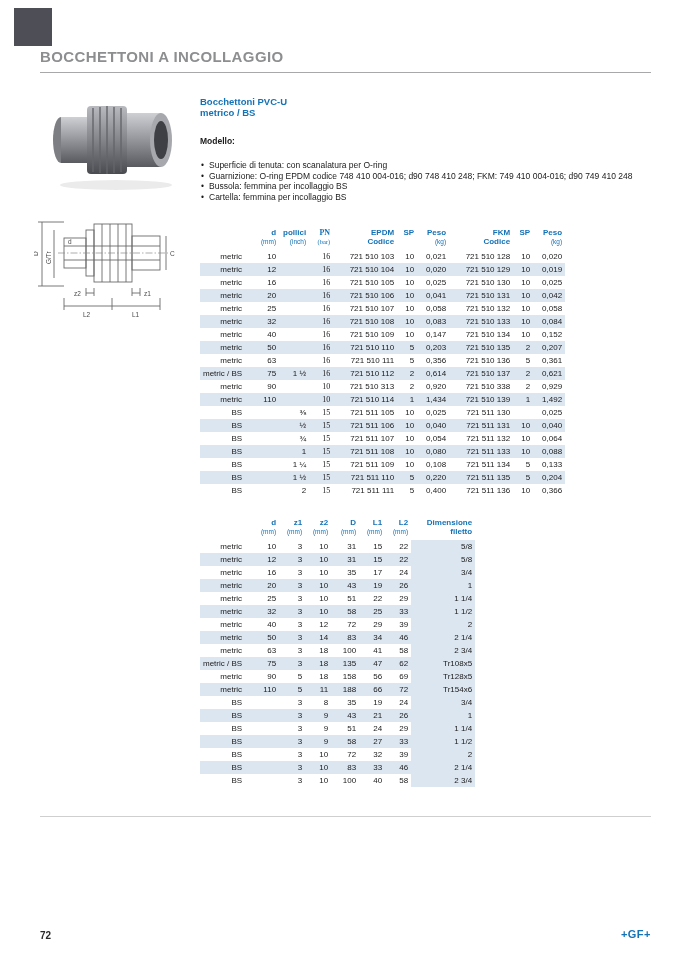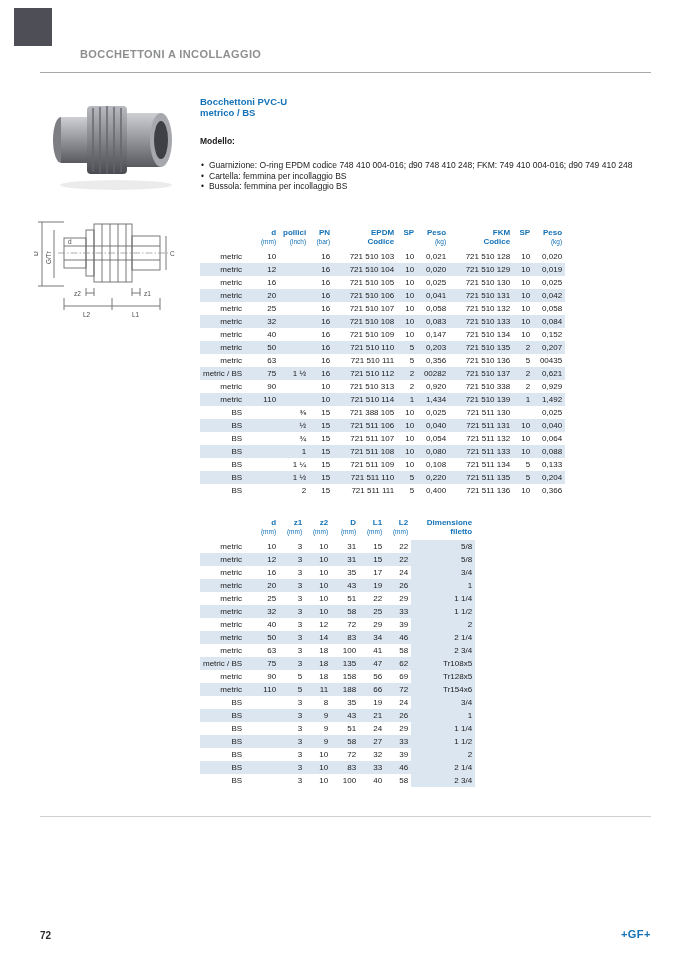--- a/index.html
+++ b/index.html
@@ -7,21 +7,21 @@
     --row_shade:#dce6f1;
     --title_gray:#8d8e90;
     --logo_dark:#4d4e56;
   }
   *{margin:0;padding:0;box-sizing:border-box;}
   html,body{background:#ffffff;}
   body{font-family:"Liberation Sans", sans-serif;color:#1a1a1a;}
   .page{position:relative;width:691px;height:972px;background:#fff;overflow:hidden;margin:0 auto;}
 
   .logo-square{position:absolute;left:14px;top:8px;width:38px;height:38px;background:var(--logo_dark);}
-  .page-title{position:absolute;left:40px;top:48px;font-size:11px;font-weight:bold;color:var(--title_gray);letter-spacing:0.4px;margin-left:40px;}
+  .page-title{position:absolute;left:40px;top:48px;font-size:15px;font-weight:bold;color:var(--title_gray);letter-spacing:0.4px;}
   .title-rule{position:absolute;left:40px;top:72px;width:611px;height:1px;background:#a8a8aa;}
 
   .product-photo{position:absolute;left:50px;top:90px;}
   .tech-drawing{position:absolute;left:34px;top:198px;}
   .tech-drawing text{font-family:"Liberation Sans",sans-serif;font-size:6.5px;fill:#4a4a4a;}
 
   .product-name{position:absolute;left:200px;top:96px;color:var(--accent);font-weight:bold;font-size:9.5px;line-height:11px;}
   .model-block{position:absolute;left:200px;top:136px;width:458px;}
   .model-title{font-size:8.5px;font-weight:bold;margin-bottom:14px;}
   .model-list{list-style:none;}
@@ -37,21 +37,21 @@
   .data-table thead tr.head-bottom th.c-code,
   .data-table thead tr.head-bottom th.c-fil{font-size:8px;font-weight:bold;}
   .data-table tbody td{font-size:8px;height:13px;line-height:13px;}
   .data-table tbody tr:nth-child(even) td{background:var(--row_shade);}
   .t2 tbody td.c-fil{background:var(--row_shade);margin-top:10px;}
   td.c-code{font-weight:normal;}
 
   .c-type{width:52px;padding-right:13px !important;}
   .c-d{width:24px;}
   .c-in{width:30px;}
-  .c-pn{width:24px;}
+  .c-pn{width:24px;font-family:Liberation Serif, serif;}
   .c-code{width:64px;}
   .c-sp{width:20px;}
   .c-peso{width:32px;}
   .c-z{width:26px;}
   .c-D{width:28px;}
   .c-fil{width:64px;}
 
   .bottom-rule{position:absolute;left:40px;top:816px;width:611px;height:1px;background:#cfcfcf;}
   .page-num{position:absolute;left:40px;top:930px;font-size:10px;font-weight:bold;color:#2a2a2a;}
   .brand{position:absolute;right:40px;top:928px;font-size:11px;font-weight:bold;color:var(--accent);letter-spacing:0.5px;}
@@ -140,23 +140,24 @@
   </svg>
 
   <div class="product-name">
     <div>Bocchettoni PVC-U</div>
     <div>metrico / BS</div>
   </div>
 
   <div class="model-block">
     <div class="model-title">Modello:</div>
     <ul class="model-list">
+        <li>Superficie di tenuta: con scanalatura per O-ring</li>
         <li>Guarnizione: O-ring EPDM codice 748 410 004-016; d90 748 410 248; FKM: 749 410 004-016; d90 749 410 248</li>
+        <li>Bussola: femmina per incollaggio BS</li>
         <li>Cartella: femmina per incollaggio BS</li>
-        <li>Bussola: femmina per incollaggio BS</li>
       </ul>
   </div>
 
   <table class="data-table t1" data-table="table1">
       <thead>
         <tr class="head-top">
           <th class="c-type"></th>
           <th class="c-d">d</th>
           <th class="c-in">pollici</th>
           <th class="c-pn">PN</th>
@@ -280,30 +281,30 @@
         <tr>
           <td class="c-type">metric</td>
           <td class="c-d">63</td>
           <td class="c-in"></td>
           <td class="c-pn">16</td>
           <td class="c-code">721 510 111</td>
           <td class="c-sp">5</td>
           <td class="c-peso">0,356</td>
           <td class="c-code">721 510 136</td>
           <td class="c-sp">5</td>
-          <td class="c-peso">00435</td>
+          <td class="c-peso">0,361</td>
         </tr>
         <tr>
           <td class="c-type">metric / BS</td>
           <td class="c-d">75</td>
           <td class="c-in">1 ½</td>
           <td class="c-pn">16</td>
           <td class="c-code">721 510 112</td>
           <td class="c-sp">2</td>
-          <td class="c-peso">00282</td>
+          <td class="c-peso">0,614</td>
           <td class="c-code">721 510 137</td>
           <td class="c-sp">2</td>
           <td class="c-peso">0,621</td>
         </tr>
         <tr>
           <td class="c-type">metric</td>
           <td class="c-d">90</td>
           <td class="c-in"></td>
           <td class="c-pn">10</td>
           <td class="c-code">721 510 313</td>
@@ -323,21 +324,21 @@
           <td class="c-peso">1,434</td>
           <td class="c-code">721 510 139</td>
           <td class="c-sp">1</td>
           <td class="c-peso">1,492</td>
         </tr>
         <tr>
           <td class="c-type">BS</td>
           <td class="c-d"></td>
           <td class="c-in">⅜</td>
           <td class="c-pn">15</td>
-          <td class="c-code">721 388 105</td>
+          <td class="c-code">721 511 105</td>
           <td class="c-sp">10</td>
           <td class="c-peso">0,025</td>
           <td class="c-code">721 511 130</td>
           <td class="c-sp"></td>
           <td class="c-peso">0,025</td>
         </tr>
         <tr>
           <td class="c-type">BS</td>
           <td class="c-d"></td>
           <td class="c-in">½</td>

